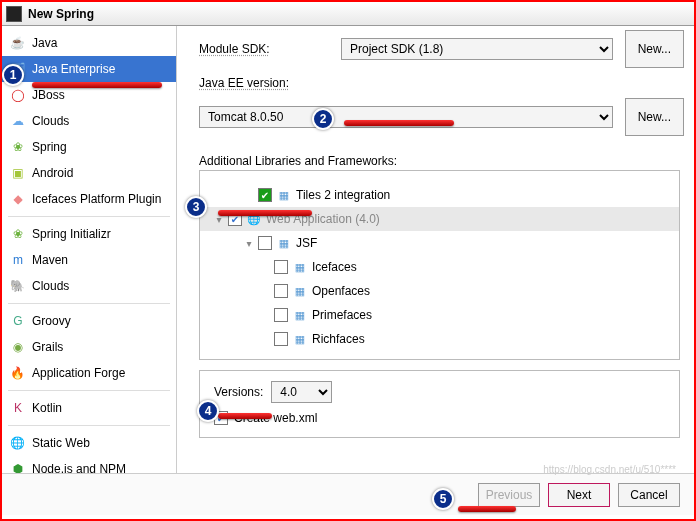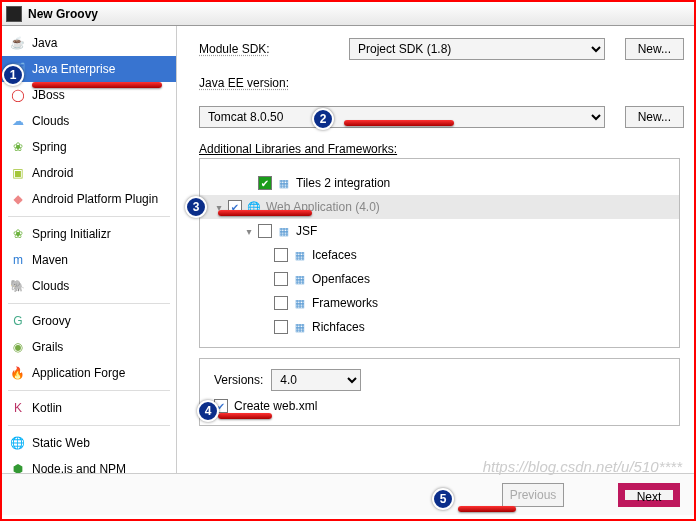--- a/index.html
+++ b/index.html
@@ -6,51 +6,51 @@
 body { width: 696px; height: 521px; font-family: "Segoe UI", Tahoma, sans-serif; font-size: 12px; background: #fff; overflow: hidden; border: 2px solid red; }
 .titlebar { height: 24px; background: linear-gradient(#fff,#e8e8e8); border-bottom: 1px solid #999; display: flex; align-items: center; padding: 0 4px; font-weight: bold; }
 .titlebar .icon { width: 16px; height: 16px; background:#222; margin-right:6px; display:inline-block; border:1px solid #555;}
 .main { display: flex; height: 447px; }
 .sidebar { width: 175px; border-right: 1px solid #ccc; background:#fff; overflow-y:auto; padding:4px 0; }
 .side-item { display:flex; align-items:center; height:26px; padding:0 8px; cursor:pointer; gap:6px;}
 .side-item.selected { background:#3874d0; color:#fff; }
 .side-item .ic { width:16px; height:16px; display:inline-flex; align-items:center; justify-content:center; font-size:12px;}
 .side-sep { height:1px; background:#ddd; margin:4px 6px; }
 .content { flex:1; padding:10px 10px 6px 22px; position:relative; display:flex; flex-direction:column;}
-.row { display:flex; align-items:center; height:26px; margin-bottom:8px; gap:20px;}
+.row { display:flex; align-items:center; height:26px; margin-bottom:8px; gap:12px;}
 .row label { width:130px; text-decoration: underline dotted #999; text-underline-offset:2px;}
 select, .combo { height:22px; border:1px solid #999; background:#f4f4f4; padding:0 4px; font-size:12px;}
-.btn { height:22px; border:1px solid #999; background:#f4f4f4; padding:0 12px; cursor:pointer; font-size:12px;}
-.frame-label { margin-top:4px; margin-bottom:2px;text-decoration:underline;}
+.btn { height:38px; border:1px solid #999; background:#f4f4f4; padding:0 12px; cursor:pointer; font-size:12px;}
+.frame-label { margin-top:16px; margin-bottom:2px;}
 .tree-box { border:1px solid #bbb; height:190px; overflow-y:scroll; background:#fff; position:relative; margin-right:4px;}
 .tree-row { display:flex; align-items:center; height:24px; padding-left:8px; gap:4px;}
 .tree-row.l1 { padding-left:14px;}
 .tree-row.l2 { padding-left:44px;}
 .tree-row.l3 { padding-left:74px;}
 .tree-row.sel { background:#e8e8e8; color:#888;}
 .cb { width:14px; height:14px; border:1px solid #777; display:inline-flex; align-items:center; justify-content:center; font-size:10px; background:#fff; cursor:pointer;}
 .cb.checked { background:#1a9c1a; color:#fff;}
 .cb.checked-blue { background:#fff; color:#3874d0;}
 .tw { color:#888; font-size:10px; width:10px; display:inline-block; text-align:center;}
 .fic { width:16px; height:16px; display:inline-flex; align-items:center; justify-content:center; font-size:11px;}
 .bottom-box { border:1px solid #bbb; margin-top:10px; padding:10px 14px; height:68px; margin-right:4px;}
 .buttons { height:42px; border-top:1px solid #ccc; display:flex; align-items:center; justify-content:flex-end; padding:0 14px; gap:8px; background:#fafafa;}
 .btn2 { height:24px; min-width:62px; border:1px solid #999; background:#f4f4f4; cursor:pointer; font-size:12px;}
 .btn2:disabled { color:#aaa; }
-.btn2.primary { border:7px solid #be185d;margin-left:46px; }
+.btn2.primary { border:1px solid #be185d; }
 .marker { position:absolute; width:22px; height:22px; border-radius:50%; background:#0b2e8a; color:#fff; font-weight:bold; display:flex; align-items:center; justify-content:center; font-size:12px; border:2px solid #fff; box-shadow:0 0 3px rgba(0,0,0,0.5); z-index:100; pointer-events:none;}
 .red-underline { position:absolute; height:6px; background:linear-gradient(#f33,#a00); border-radius:3px; z-index:50; pointer-events:none; box-shadow:0 1px 2px rgba(0,0,0,0.4);}
-.watermark { position:absolute; right:14px; bottom:46px; color:#ccc; font-size:15px; z-index:5; pointer-events:none;font-style:italic;}
+.watermark { position:absolute; right:20px; bottom:46px; color:#ccc; font-size:10px; z-index:5; pointer-events:none;}
 </style>
 </head>
 <body>
 
 <div class="titlebar">
   <span class="icon"></span>
-  <span>New Groovy</span>
+  <span>New Spring</span>
 </div>
 
 <div class="main">
   <div class="sidebar" id="sidebar">
       <div class="side-item">
         <span class="ic" style="color: rgb(201, 122, 58);">☕</span>
         <span>Java</span>
       </div>
       <div class="side-item selected">
         <span class="ic" style="color: rgb(123, 180, 227);">🗂</span>
@@ -67,21 +67,21 @@
       <div class="side-item">
         <span class="ic" style="color: rgb(109, 179, 63);">❀</span>
         <span>Spring</span>
       </div>
       <div class="side-item">
         <span class="ic" style="color: rgb(164, 198, 57);">▣</span>
         <span>Android</span>
       </div>
       <div class="side-item">
         <span class="ic" style="color: rgb(238, 136, 136);">◆</span>
-        <span>Android Platform Plugin</span>
+        <span>Icefaces Platform Plugin</span>
       </div>
       <div class="side-sep"></div>
       <div class="side-item">
         <span class="ic" style="color: rgb(109, 179, 63);">❀</span>
         <span>Spring Initializr</span>
       </div>
       <div class="side-item">
         <span class="ic" style="color: rgb(44, 123, 212);">m</span>
         <span>Maven</span>
       </div>
@@ -166,48 +166,49 @@
           <span>Icefaces</span>
         </div>
         <div class="tree-row l3">
           <span class="cb"></span>
           <span class="fic" style="color: rgb(90, 155, 212);">▦</span>
           <span>Openfaces</span>
         </div>
         <div class="tree-row l3">
           <span class="cb"></span>
           <span class="fic" style="color: rgb(90, 155, 212);">▦</span>
-          <span>Frameworks</span>
+          <span>Primefaces</span>
         </div>
         <div class="tree-row l3">
           <span class="cb"></span>
           <span class="fic" style="color: rgb(90, 155, 212);">▦</span>
           <span>Richfaces</span>
         </div>
       </div>
 
     <div class="bottom-box">
       <div style="display:flex;align-items:center;gap:8px;margin-bottom:8px;">
         <span>Versions:</span>
-        <select class="combo" style="width:90px">
+        <select class="combo" style="width:61px">
           <option>4.0</option>
         </select>
       </div>
       <div style="display:flex;align-items:center;gap:6px;">
         <span class="cb checked-blue">✔</span>
         <span>Create web.xml</span>
       </div>
     </div>
 
   </div>
 </div>
 
 <div class="buttons">
   <button class="btn2" disabled="">Previous</button>
   <button class="btn2 primary">Next</button>
+  <button class="btn2">Cancel</button>
 </div>
 
 <div class="marker" style="left:2px; top:64px;">1</div>
 <div class="red-underline" style="left:32px; top:82px; width:130px;"></div>
 <div class="marker" style="left:312px; top:108px;">2</div>
 <div class="red-underline" style="left:344px; top:120px; width:110px;"></div>
 <div class="marker" style="left:185px; top:196px;">3</div>
 <div class="red-underline" style="left:218px; top:210px; width:94px;"></div>
 <div class="marker" style="left:197px; top:400px;">4</div>
 <div class="red-underline" style="left:218px; top:413px; width:54px;"></div>

